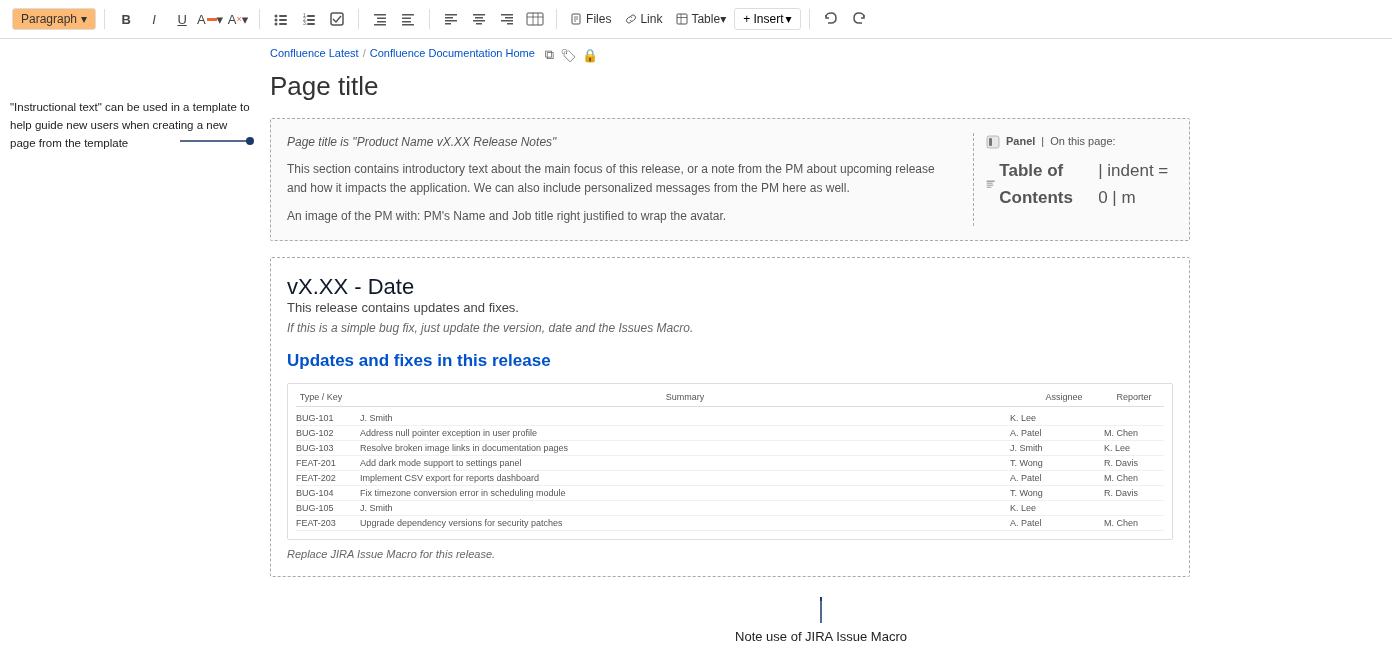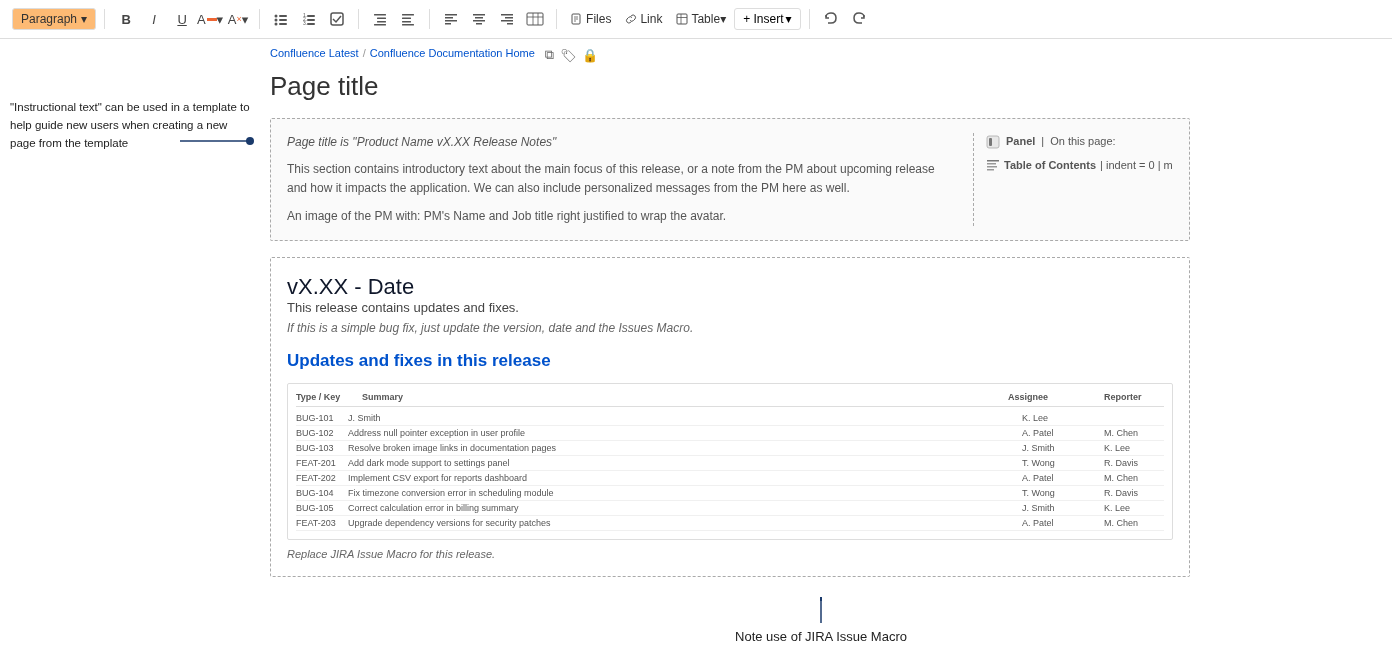--- a/index.html
+++ b/index.html
@@ -139,21 +139,21 @@
       gap: 6px;
       font-size: 11px;
       color: #555;
       margin-bottom: 6px;
     }
     .panel-header strong { font-weight: 600; }
     .panel-item {
       display: flex;
       align-items: center;
       gap: 4px;
-      font-size: 11px;
+      font-size: 17px;
       color: #555;
     }
 
     
     .section-title {
       font-size: 22px;
       font-weight: 400;
       color: #0f172a;
       margin-bottom: 0;
     }
@@ -186,30 +186,31 @@
       border: 1px solid #ddd;
       border-radius: 2px;
       padding: 8px;
       background: #fff;
       font-size: 9px;
       color: #555;
     }
     .jira-table-header {
       display: grid;
       grid-template-columns: 50px 1fr 80px 60px;
-      gap: 16px;
+      gap: 0;
       border-bottom: 1px solid #ddd;
       padding-bottom: 4px;
       margin-bottom: 4px;
-      font-weight: 700;
+      font-weight: 400;
+      text-align: center;
     }
     .jira-table-row {
       display: grid;
       grid-template-columns: 50px 1fr 80px 60px;
-      gap: 2px;
+      gap: 14px;
       padding: 2px 0;
       border-bottom: 1px solid #f0f0f0;
     }
     .jira-row-cell {
       overflow: hidden;
       text-overflow: ellipsis;
       white-space: nowrap;
     }
     .jira-caption {
       font-size: 11px;
@@ -532,21 +533,20 @@
                   <div class="jira-row-cell">M. Chen</div>
                 </div>
                 <div class="jira-table-row">
                   <div class="jira-row-cell">BUG-104</div>
                   <div class="jira-row-cell">Fix timezone conversion error in scheduling module</div>
                   <div class="jira-row-cell">T. Wong</div>
                   <div class="jira-row-cell">R. Davis</div>
                 </div>
                 <div class="jira-table-row">
                   <div class="jira-row-cell">BUG-105</div>
-                  <div class="jira-row-cell">Correct calculation error in billing summary</div>
                   <div class="jira-row-cell">J. Smith</div>
                   <div class="jira-row-cell">K. Lee</div>
                 </div>
                 <div class="jira-table-row">
                   <div class="jira-row-cell">FEAT-203</div>
                   <div class="jira-row-cell">Upgrade dependency versions for security patches</div>
                   <div class="jira-row-cell">A. Patel</div>
                   <div class="jira-row-cell">M. Chen</div>
                 </div>
               </div>

